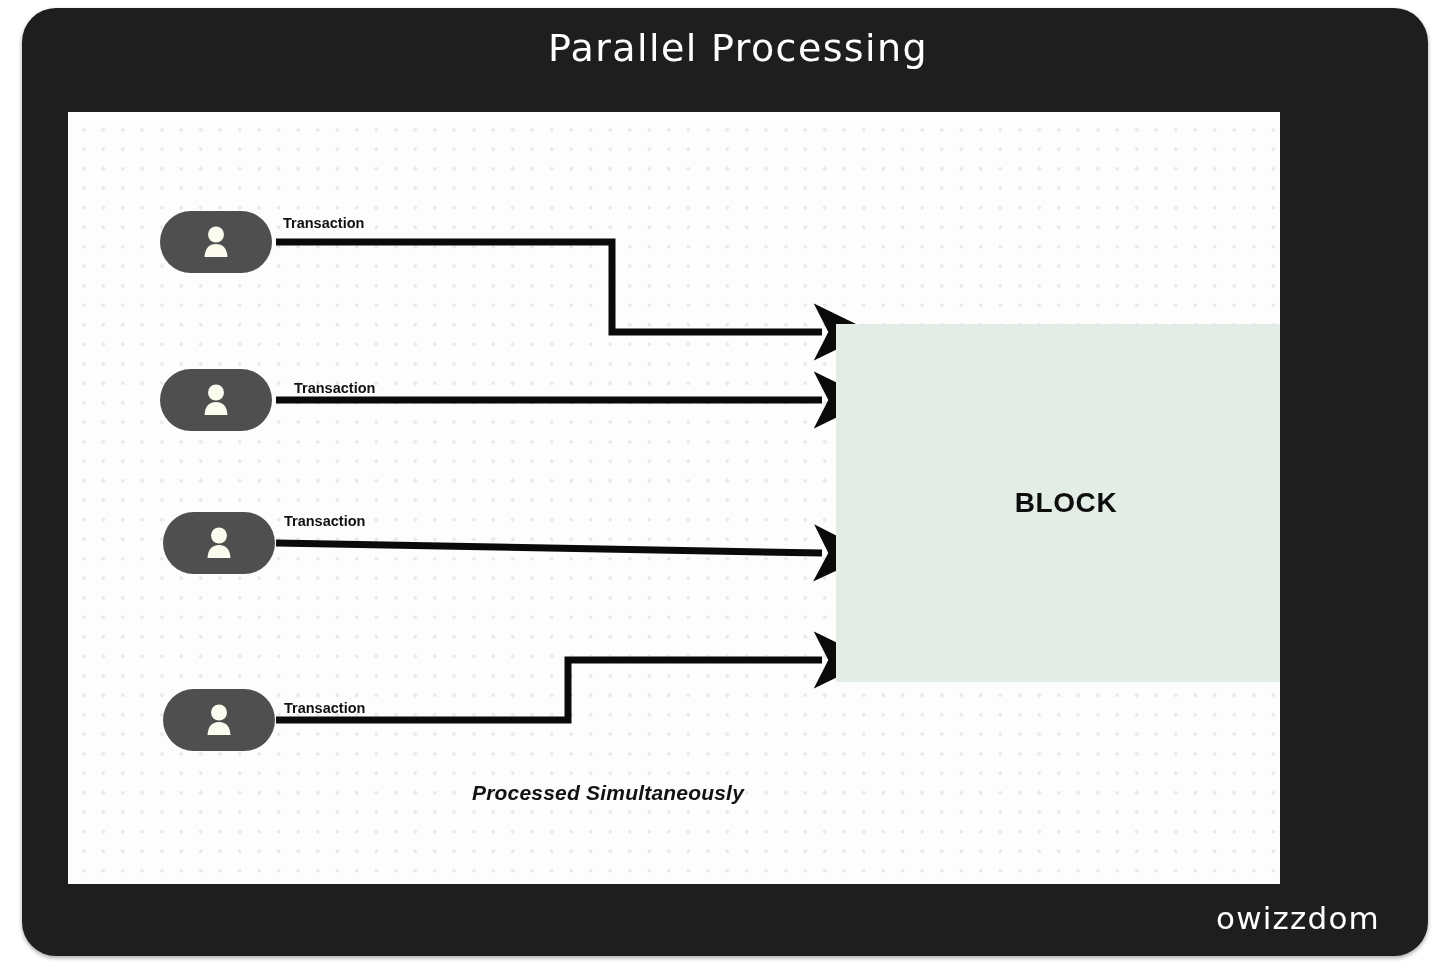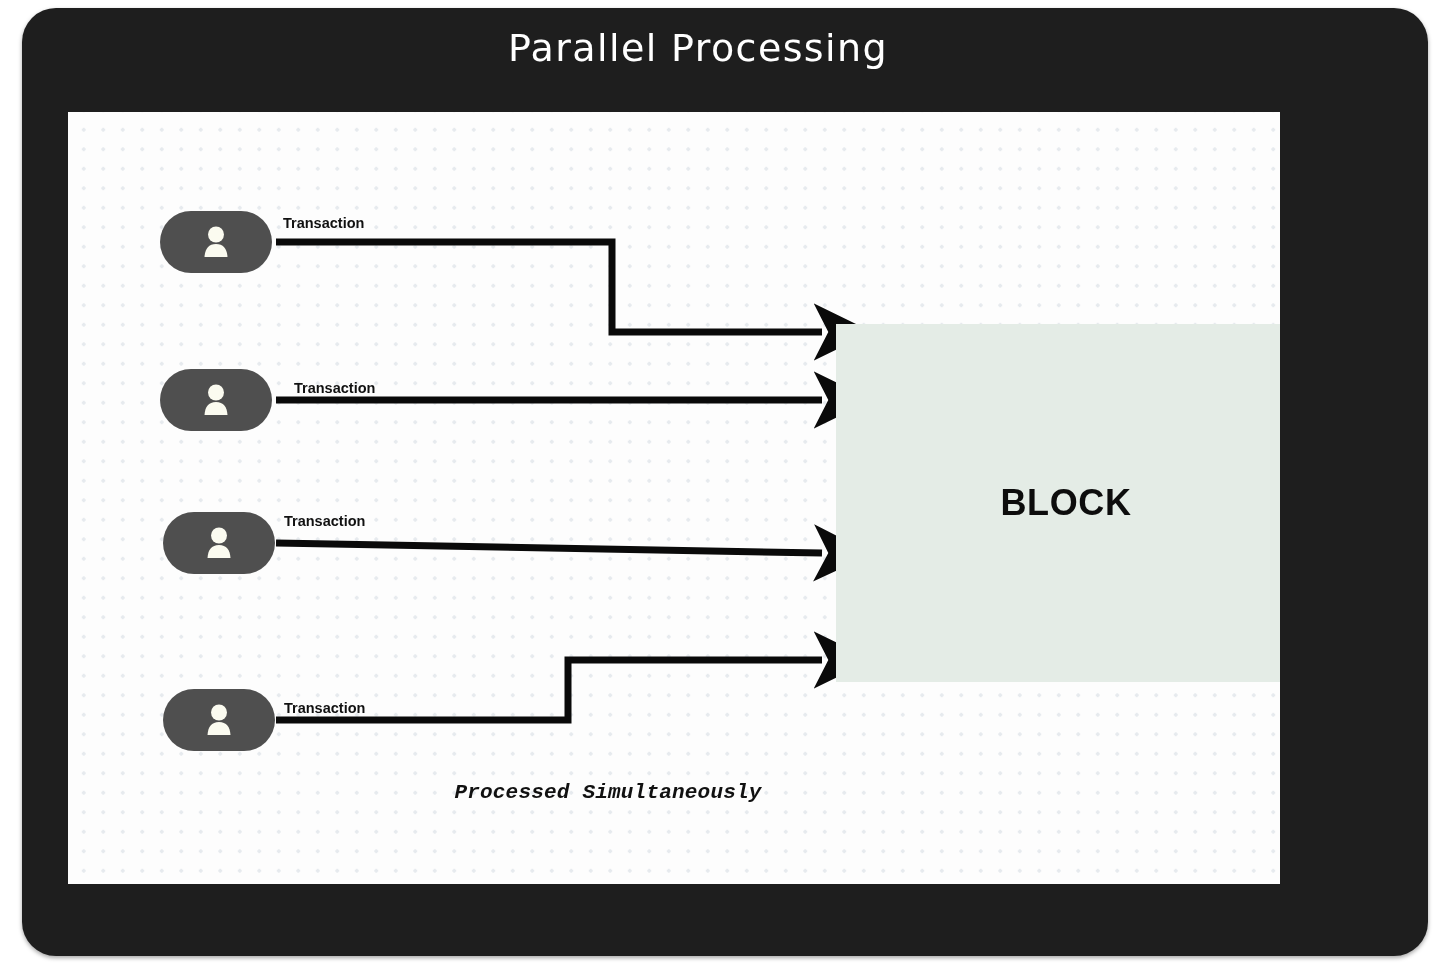--- a/index.html
+++ b/index.html
@@ -37,20 +37,21 @@
     left: 22px;
     top: 26px;
     width: 1352px;
     text-align: center;
     color: #ffffff;
     font-family: "DejaVu Sans", sans-serif;
     font-size: 38px;
     font-weight: 400;
     letter-spacing: 1.4px;
     white-space: nowrap;
+    padding-left: 40px;
   }
 
   
   #watermark {
     position: absolute;
     left: 1060px;
     top: 900px;
     width: 320px;
     text-align: right;
     color: #ffffff;
@@ -81,21 +82,21 @@
     left: 768px;      
     top: 212px;       
     width: 460px;
     height: 358px;
     background: #e4ecE6;
     display: flex;
     align-items: center;
     justify-content: center;
   }
   #block-label {
-    font-size: 36px;
+    font-size: 28px;
     font-weight: 700;
     color: #0d0d0d;
     letter-spacing: 0.6px;
     font-family: "Liberation Sans", sans-serif;
   }
 
   
   .actor-node {
     position: absolute;
     width: 112px;
@@ -124,21 +125,21 @@
     left: 380px;       
     top: 669px;
     width: 320px;
     text-align: center;
     font-size: 21px;
     font-weight: 700;
     font-style: italic;
     color: #111111;
     letter-spacing: 0.2px;
     white-space: nowrap;
-    font-family: Liberation Mono, monospace;
+    font-family: Liberation Sans, sans-serif;
   }
 
   
   #connector-layer {
     position: absolute;
     left: 0;
     top: 0;
     width: 1312px;
     height: 772px;
     pointer-events: none;
@@ -212,14 +213,15 @@
     <div class="edge-label" style="left:216px; top:588px;">Transaction</div>
 
     <div id="block-node">
       <span id="block-label">BLOCK</span>
     </div>
 
     <div id="caption-note">Processed Simultaneously</div>
 
   </div>
 
+  <div id="watermark">owizzdom</div>
 
 </div>
 
 </body></html>

